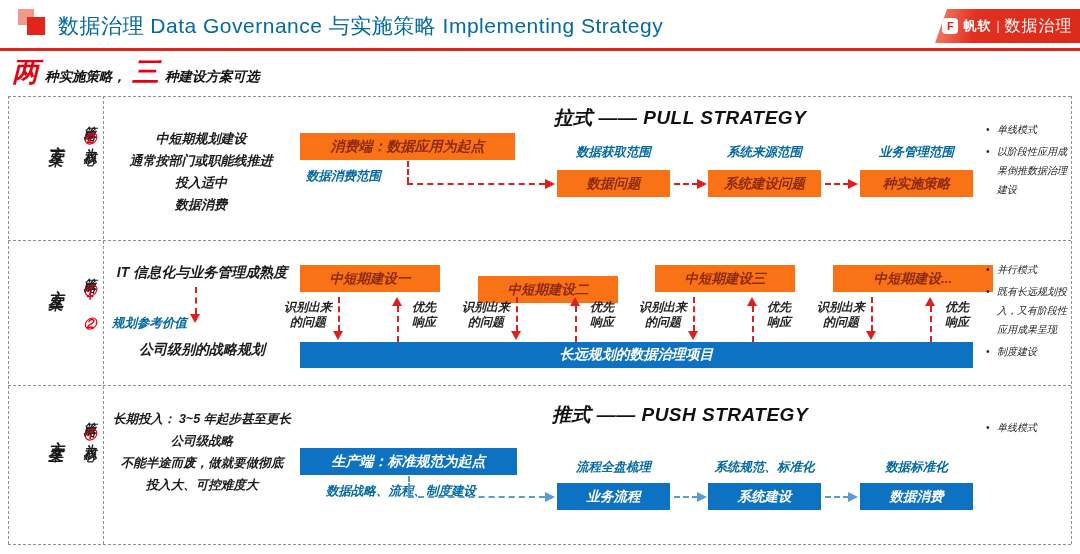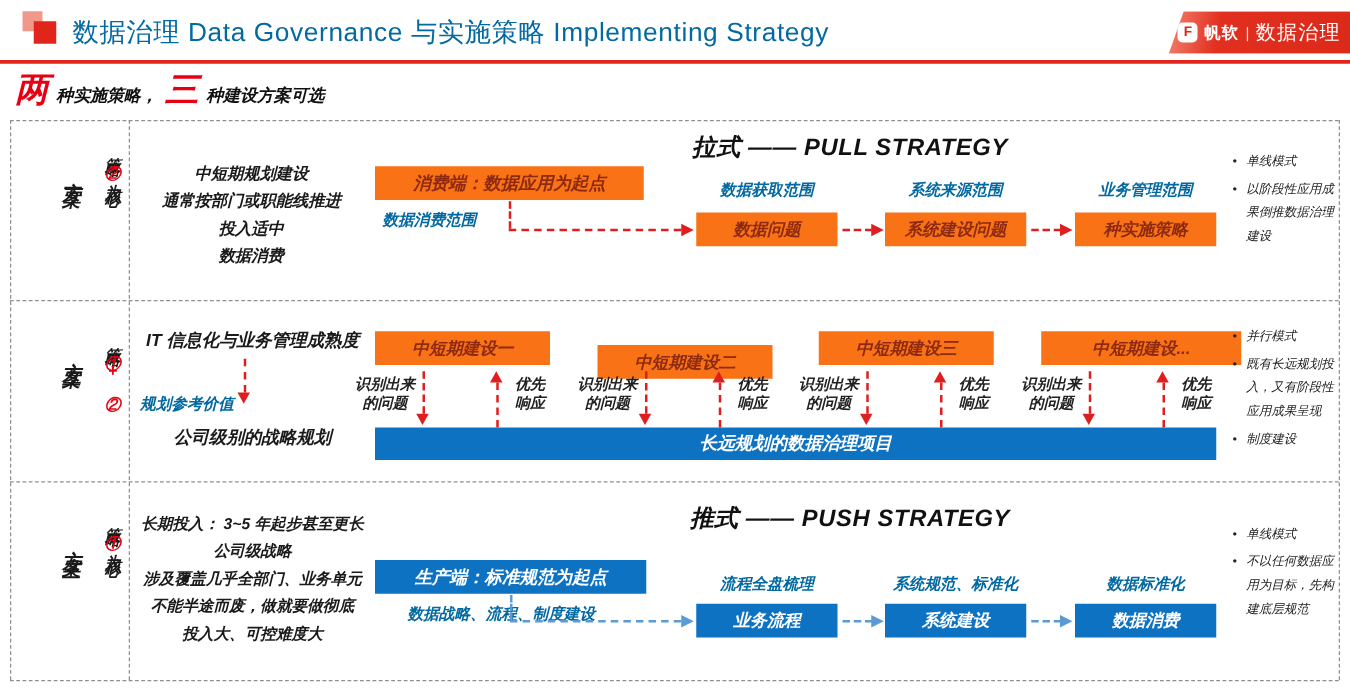--- a/index.html
+++ b/index.html
@@ -187,21 +187,20 @@
   <div class="bi">既有长远规划投入，又有阶段性应用成果呈现</div>
   <div class="bi">制度建设</div>
 </div>
 
 <div class="abs vtext plan" style="left:46px; top:428px">方案三</div>
 <div class="abs vtext strat" style="left:81px; top:412px"><span>策略</span><span class="red-num">①</span><span>为核心</span></div>
 
 <div class="abs desc" style="left:103px; top:408px; width:198px; font-size:12.5px">
   <div>长期投入： 3~5 年起步甚至更长</div>
   <div>公司级战略</div>
-  <div>涉及覆盖几乎全部门、业务单元</div>
   <div>不能半途而废，做就要做彻底</div>
   <div>投入大、可控难度大</div>
 </div>
 
 <div class="abs strategy-title" style="left:520px; top:402px; width:320px">推式 —— PUSH STRATEGY</div>
 
 <div class="abs box box-b" style="left:300px; top:448px; width:217px; height:27px">生产端：标准规范为起点</div>
 <div class="abs lbl" style="left:326px; top:483px">数据战略、流程、制度建设</div>
 
 <div class="abs vdash-b" style="left:408px; top:476px; height:20px"></div>
@@ -218,14 +217,13 @@
 <div class="abs box box-b box-sm" style="left:708px; top:483px; width:113px; height:27px">系统建设</div>
 
 <div class="abs hdash-b" style="left:825px; top:496px; width:24px"></div>
 <div class="abs tri-rb" style="left:848px; top:492px"></div>
 
 <div class="abs lbl lbl-c" style="left:860px; top:459px; width:113px">数据标准化</div>
 <div class="abs box box-b box-sm" style="left:860px; top:483px; width:113px; height:27px">数据消费</div>
 
 <div class="abs bullets" style="left:986px; top:418px">
   <div class="bi">单线模式</div>
-  <div class="bi">不以任何数据应用为目标，先构建底层规范</div>
 </div>
 
 </body></html>

